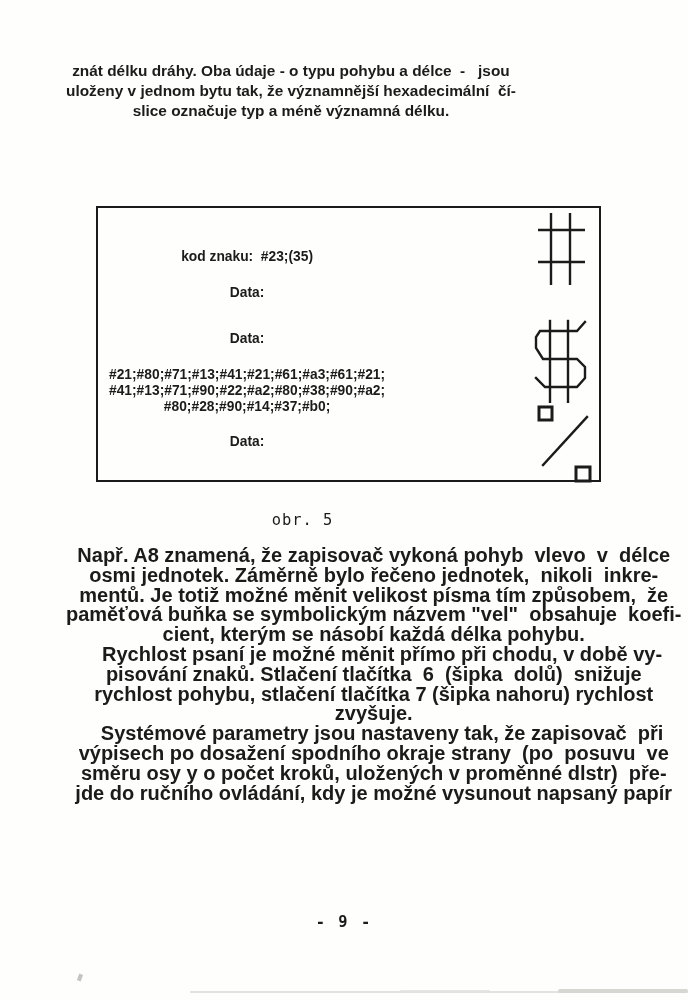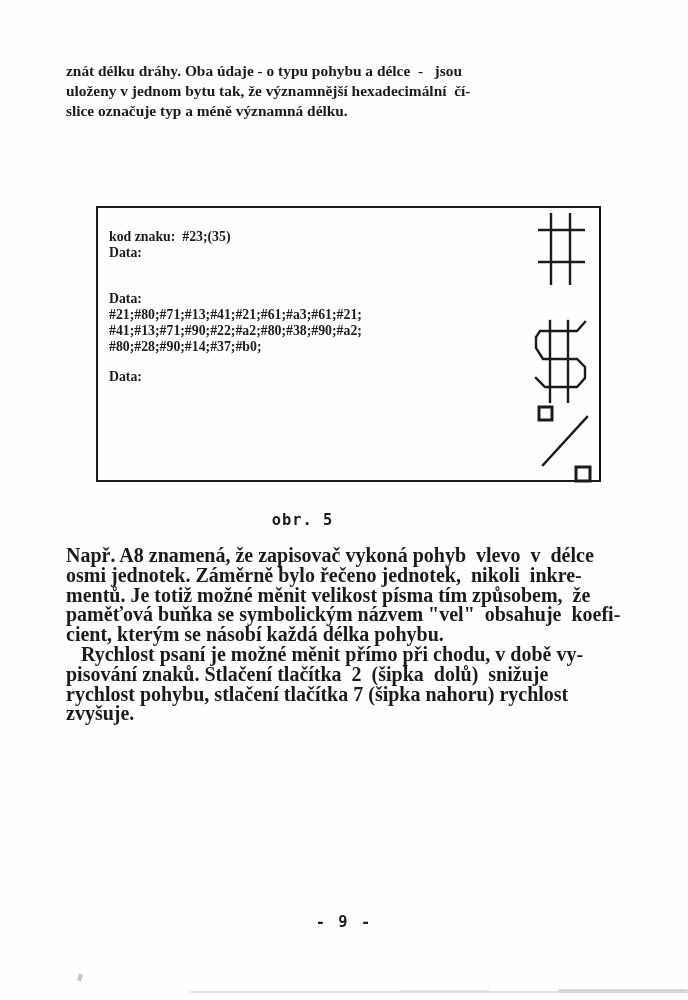--- a/index.html
+++ b/index.html
@@ -7,51 +7,52 @@
     position:relative;
     width:688px;height:1000px;
     background:#fefefdd;
     background:#fefefc;
     overflow:hidden;
     font-family:"DejaVu Sans Mono","Liberation Mono",monospace;
     color:#1b1b1b;
   }
   pre{
     margin:0;
-    font-family:Liberation Serif, serif;
+    font-family:Liberation Sans, sans-serif;
     font-weight:bold;
     color:#1b1b1b;
+    text-align:center;
   }
   .intro{
     position:absolute;left:66px;top:61px;
     font-size:15.4px;line-height:20px;
   }
   .codebox{
     position:absolute;left:96px;top:206px;
     width:501px;height:272px;
     border:2.5px solid #1a1a1a;
     background:transparent;
   }
   .codetext{
     position:absolute;left:11px;top:21px;
   }
   .code-block pre{
-    font-size:13.8px;line-height:15.7px;
+    font-size:13.8px;line-height:15.7px;margin-top:20px;
   }
   .code-block.gap-2{margin-bottom:31px;}
   .code-block.gap-1{margin-bottom:15px;}
   .glyph{position:absolute;}
   .glyph svg{display:block;}
   .glyph path,.glyph line,.glyph rect{
     stroke:#1b1b1b;fill:none;stroke-linecap:square;stroke-linejoin:miter;
   }
   .caption{
     position:absolute;left:0;top:511px;width:605px;
     text-align:center;
-    font-size:15.4px;font-weight:bold;
+    font-size:15.4px;font-weight:normal;
     letter-spacing:1px;
   }
   .bodytext{
     position:absolute;left:66px;top:546px;
   }
   .bodytext pre{
     font-size:20px;line-height:19.8px;
   }
   .pagenum{
     position:absolute;left:0;top:913px;width:688px;
@@ -134,23 +135,27 @@
 
   <div class="caption">obr. 5</div>
 
   <div class="bodytext">
     <pre>Např. A8 znamená, že zapisovač vykoná pohyb  vlevo  v  délce
 osmi jednotek. Záměrně bylo řečeno jednotek,  nikoli  inkre-
 mentů. Je totiž možné měnit velikost písma tím způsobem,  že
 paměťová buňka se symbolickým názvem "vel"  obsahuje  koefi-
 cient, kterým se násobí každá délka pohybu.</pre>
     <pre>   Rychlost psaní je možné měnit přímo při chodu, v době vy-
-pisování znaků. Stlačení tlačítka  2  (šipka  dolů)  snižuje
+pisování znaků. Stlačení tlačítka  6  (šipka  dolů)  snižuje
 rychlost pohybu, stlačení tlačítka 7 (šipka nahoru) rychlost
 zvyšuje.</pre>
+    <pre>   Systémové parametry jsou nastaveny tak, že zapisovač  při
+výpisech po dosažení spodního okraje strany  (po  posuvu  ve
+směru osy y o počet kroků, uložených v proměnné dlstr)  pře-
+jde do ručního ovládání, kdy je možné vysunout napsaný papír</pre>
   </div>
 
   <div class="pagenum">- 9 -</div>
 
   <div class="artifact-smudge"></div>
   <div class="artifact-line"></div>
   <div class="artifact-line2"></div>
   <div class="speck"></div>
 
 </div>

